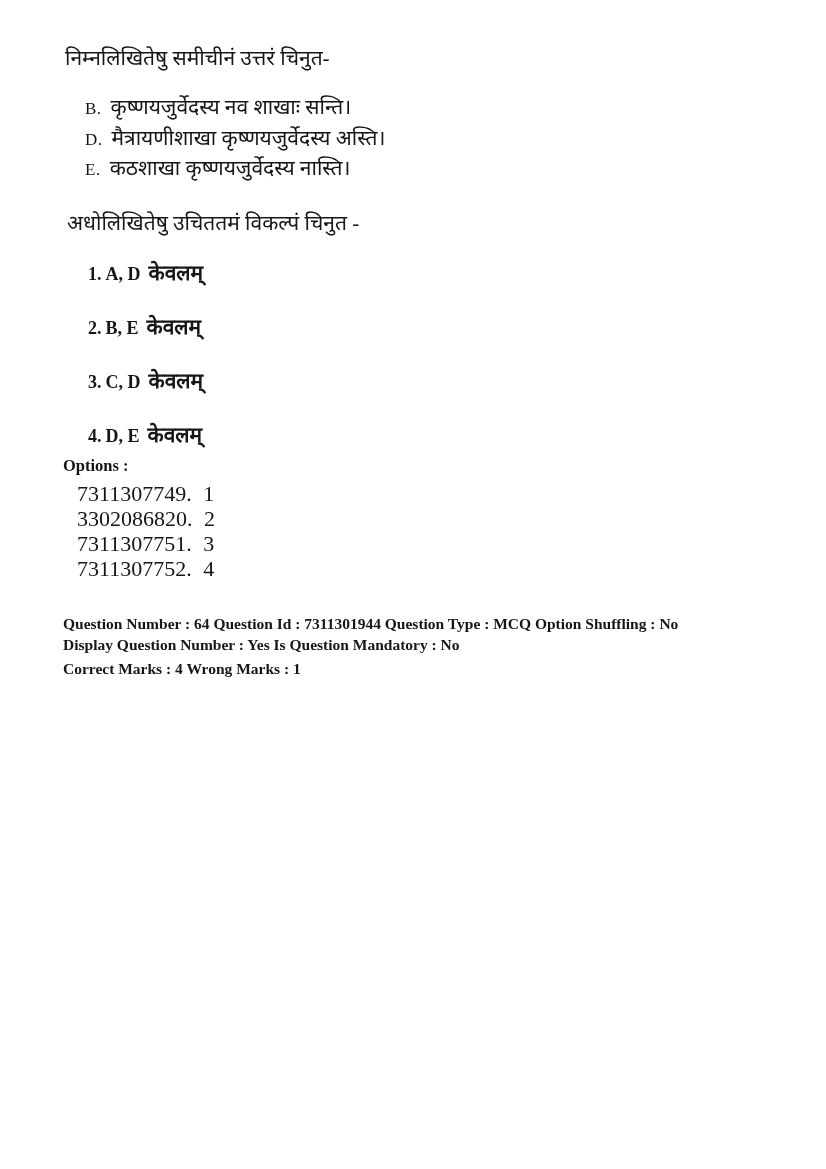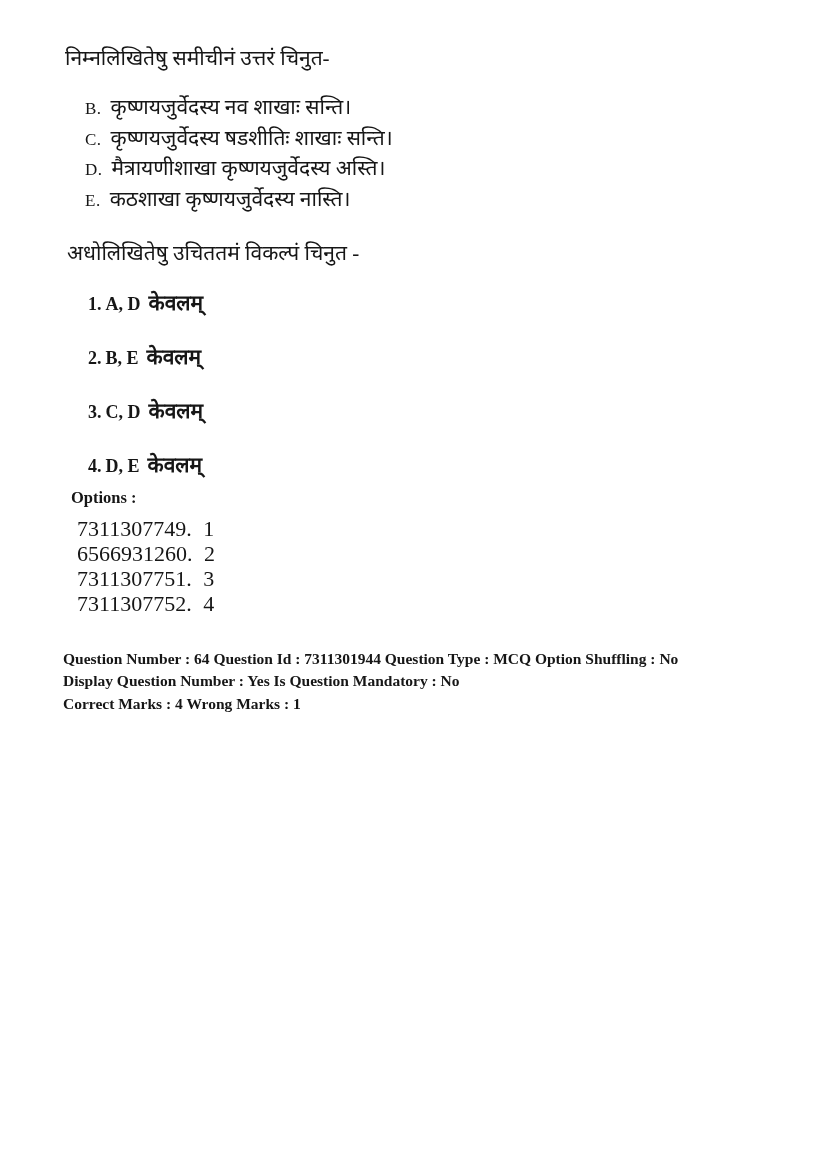--- a/index.html
+++ b/index.html
@@ -55,21 +55,21 @@
   }
   .choice:first-child { margin-top: 0; }
   .choice .num, .choice .letters {
     font-size: 18px;
   }
   .choice .dev { margin-left: 4px; }
   .options-section {
     margin-top: 6px;
   }
   .options-heading {
-    margin: 8px;
+    margin: 0;
     font-size: 16.5px;
     font-weight: bold;
     line-height: 20px;
   }
   .option-ids {
     margin-top: 5px;
   }
   .option-id-row {
     font-size: 22px;
     line-height: 25px;
@@ -95,24 +95,20 @@
 <body>
 
 <div class="page">
 
   <p class="instr instr-1 dev">निम्नलिखितेषु समीचीनं उत्तरं चिनुत-</p>
 
   <div class="statements">
     <div class="stmt">
       <span class="lbl">B.</span>
       <span class="dev">कृष्णयजुर्वेदस्य नव शाखाः सन्ति।</span>
-    </div>
-    <div class="stmt">
-      <span class="lbl">C.</span>
-      <span class="dev">कृष्णयजुर्वेदस्य षडशीतिः शाखाः सन्ति।</span>
     </div>
     <div class="stmt">
       <span class="lbl">D.</span>
       <span class="dev">मैत्रायणीशाखा कृष्णयजुर्वेदस्य अस्ति।</span>
     </div>
     <div class="stmt">
       <span class="lbl">E.</span>
       <span class="dev">कठशाखा कृष्णयजुर्वेदस्य नास्ति।</span>
     </div>
   </div>
@@ -143,21 +139,21 @@
   </div>
 
   <div class="options-section">
     <p class="options-heading">Options :</p>
     <div class="option-ids">
       <div class="option-id-row">
         <span>7311307749.</span>
         <span class="val">1</span>
       </div>
       <div class="option-id-row">
-        <span>6566931260.</span>
+        <span>3302086820.</span>
         <span class="val">2</span>
       </div>
       <div class="option-id-row">
         <span>7311307751.</span>
         <span class="val">3</span>
       </div>
       <div class="option-id-row">
         <span>7311307752.</span>
         <span class="val">4</span>
       </div>

